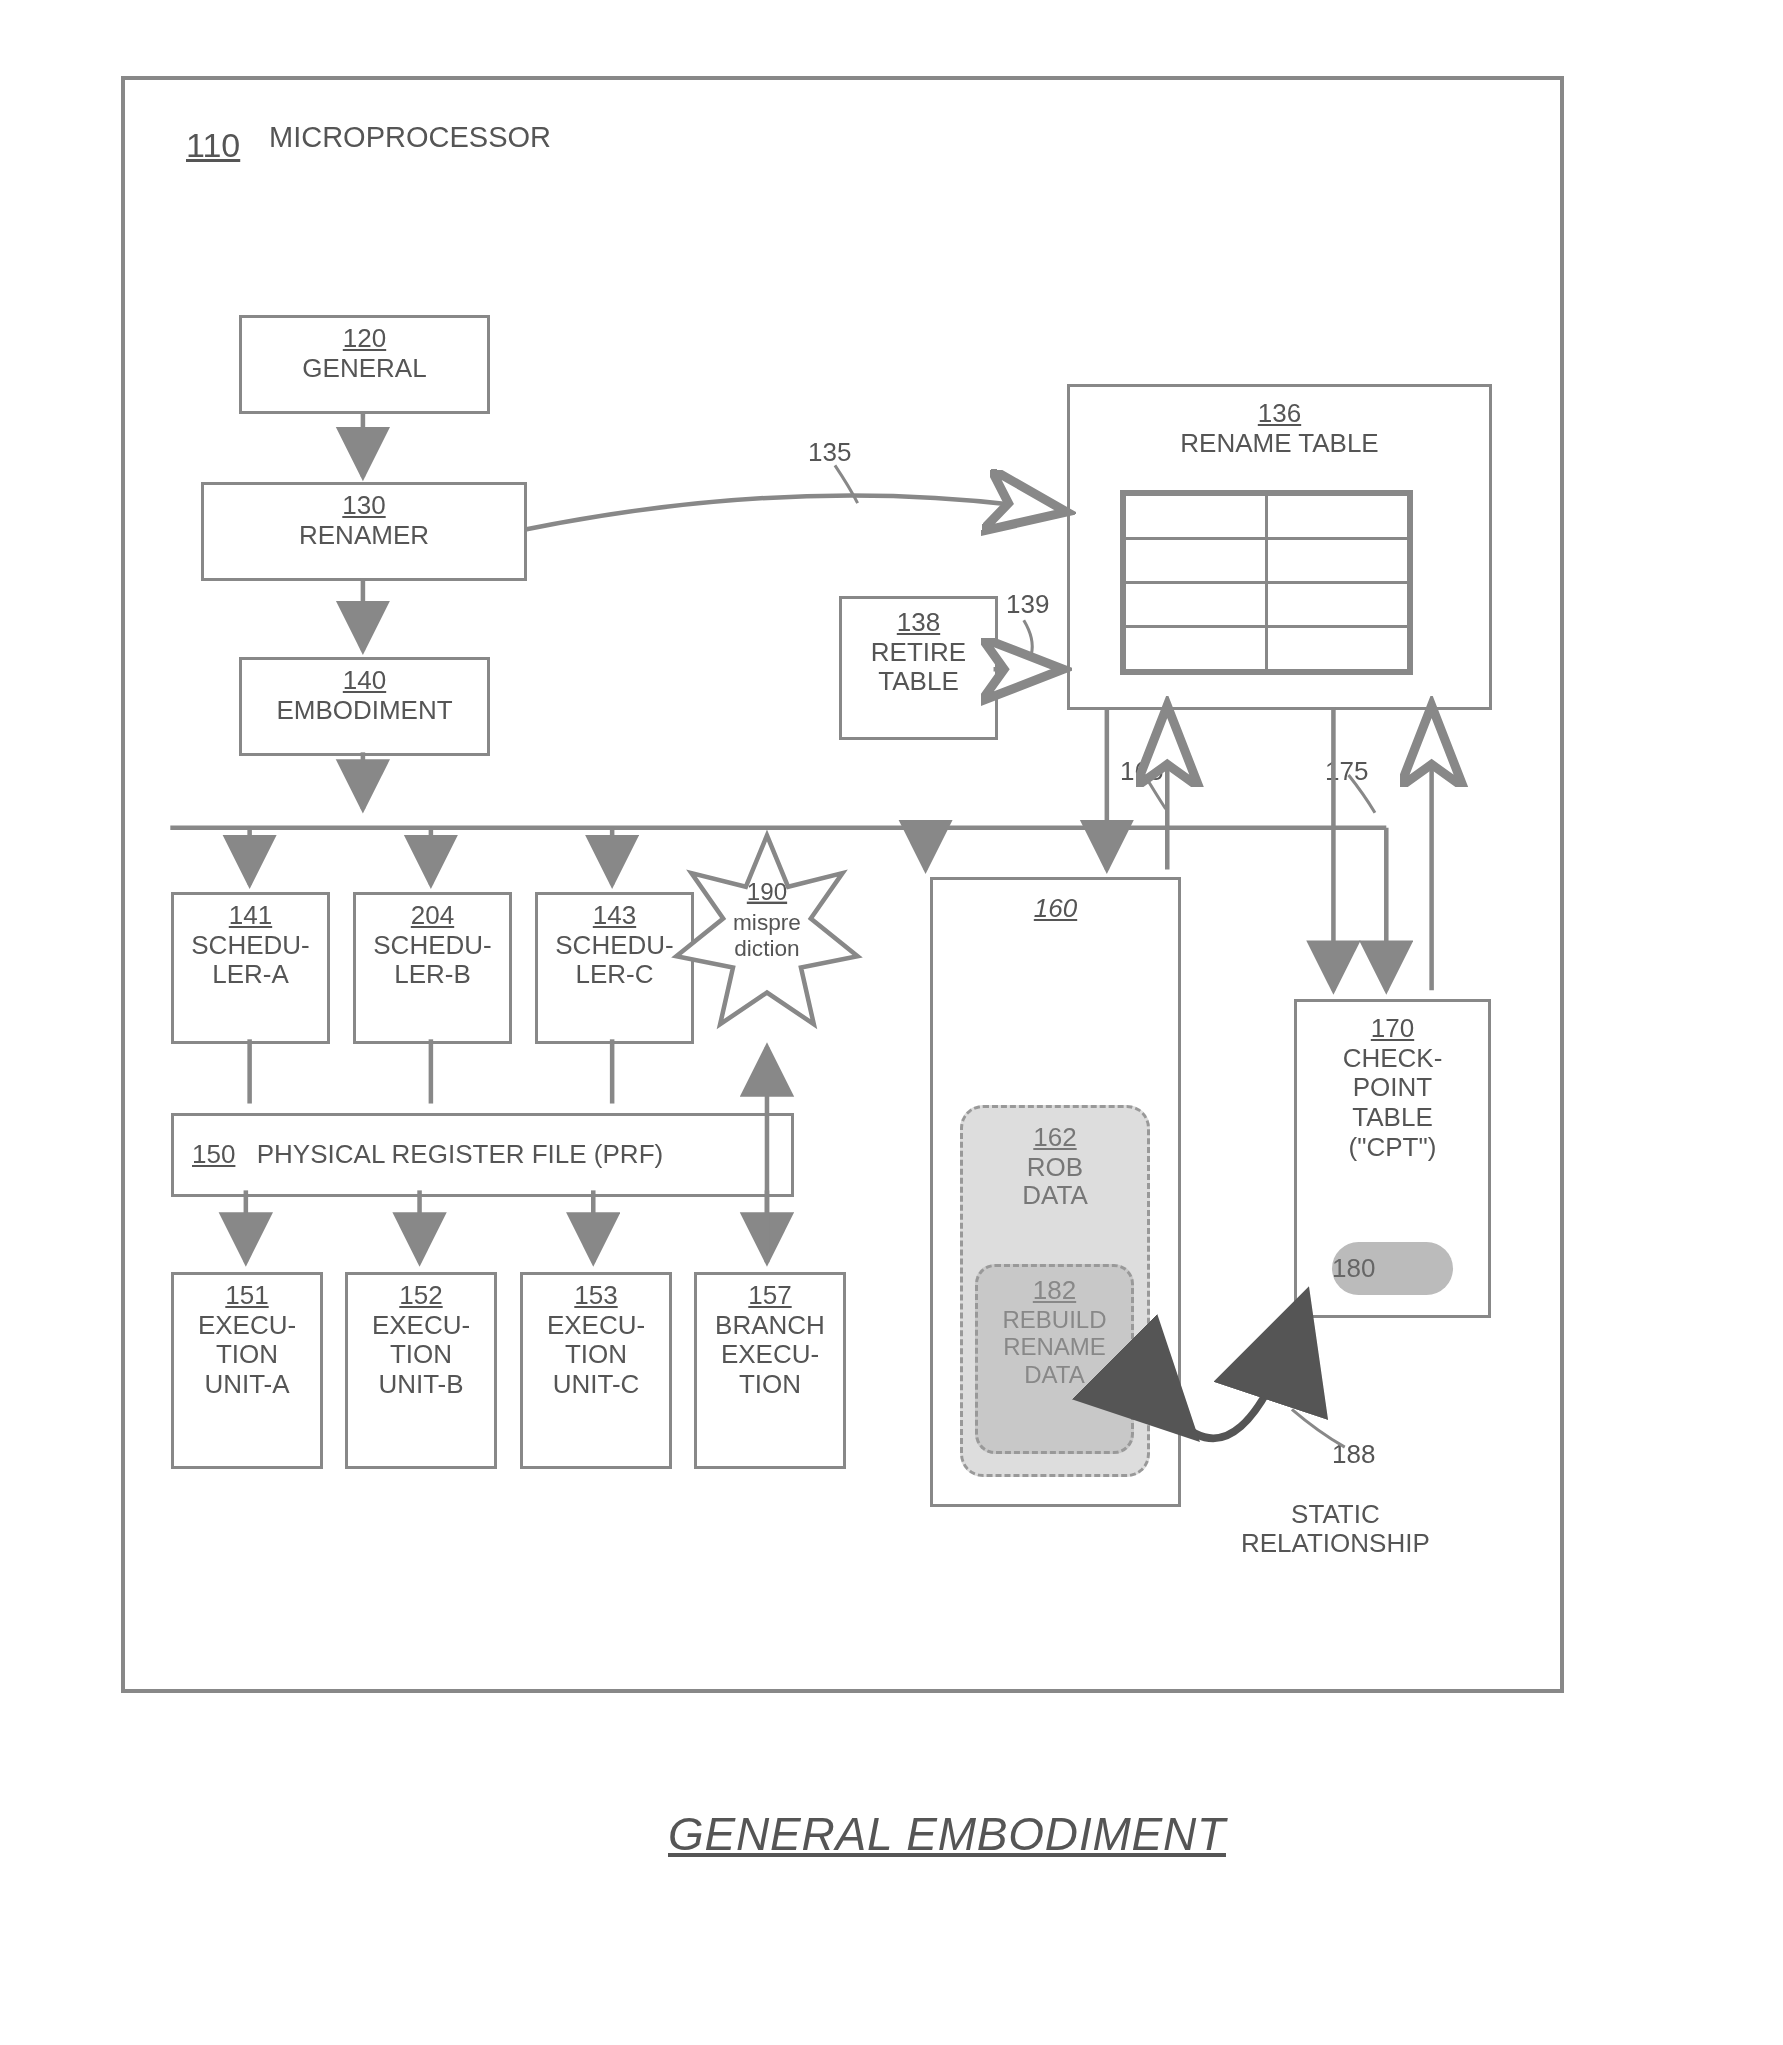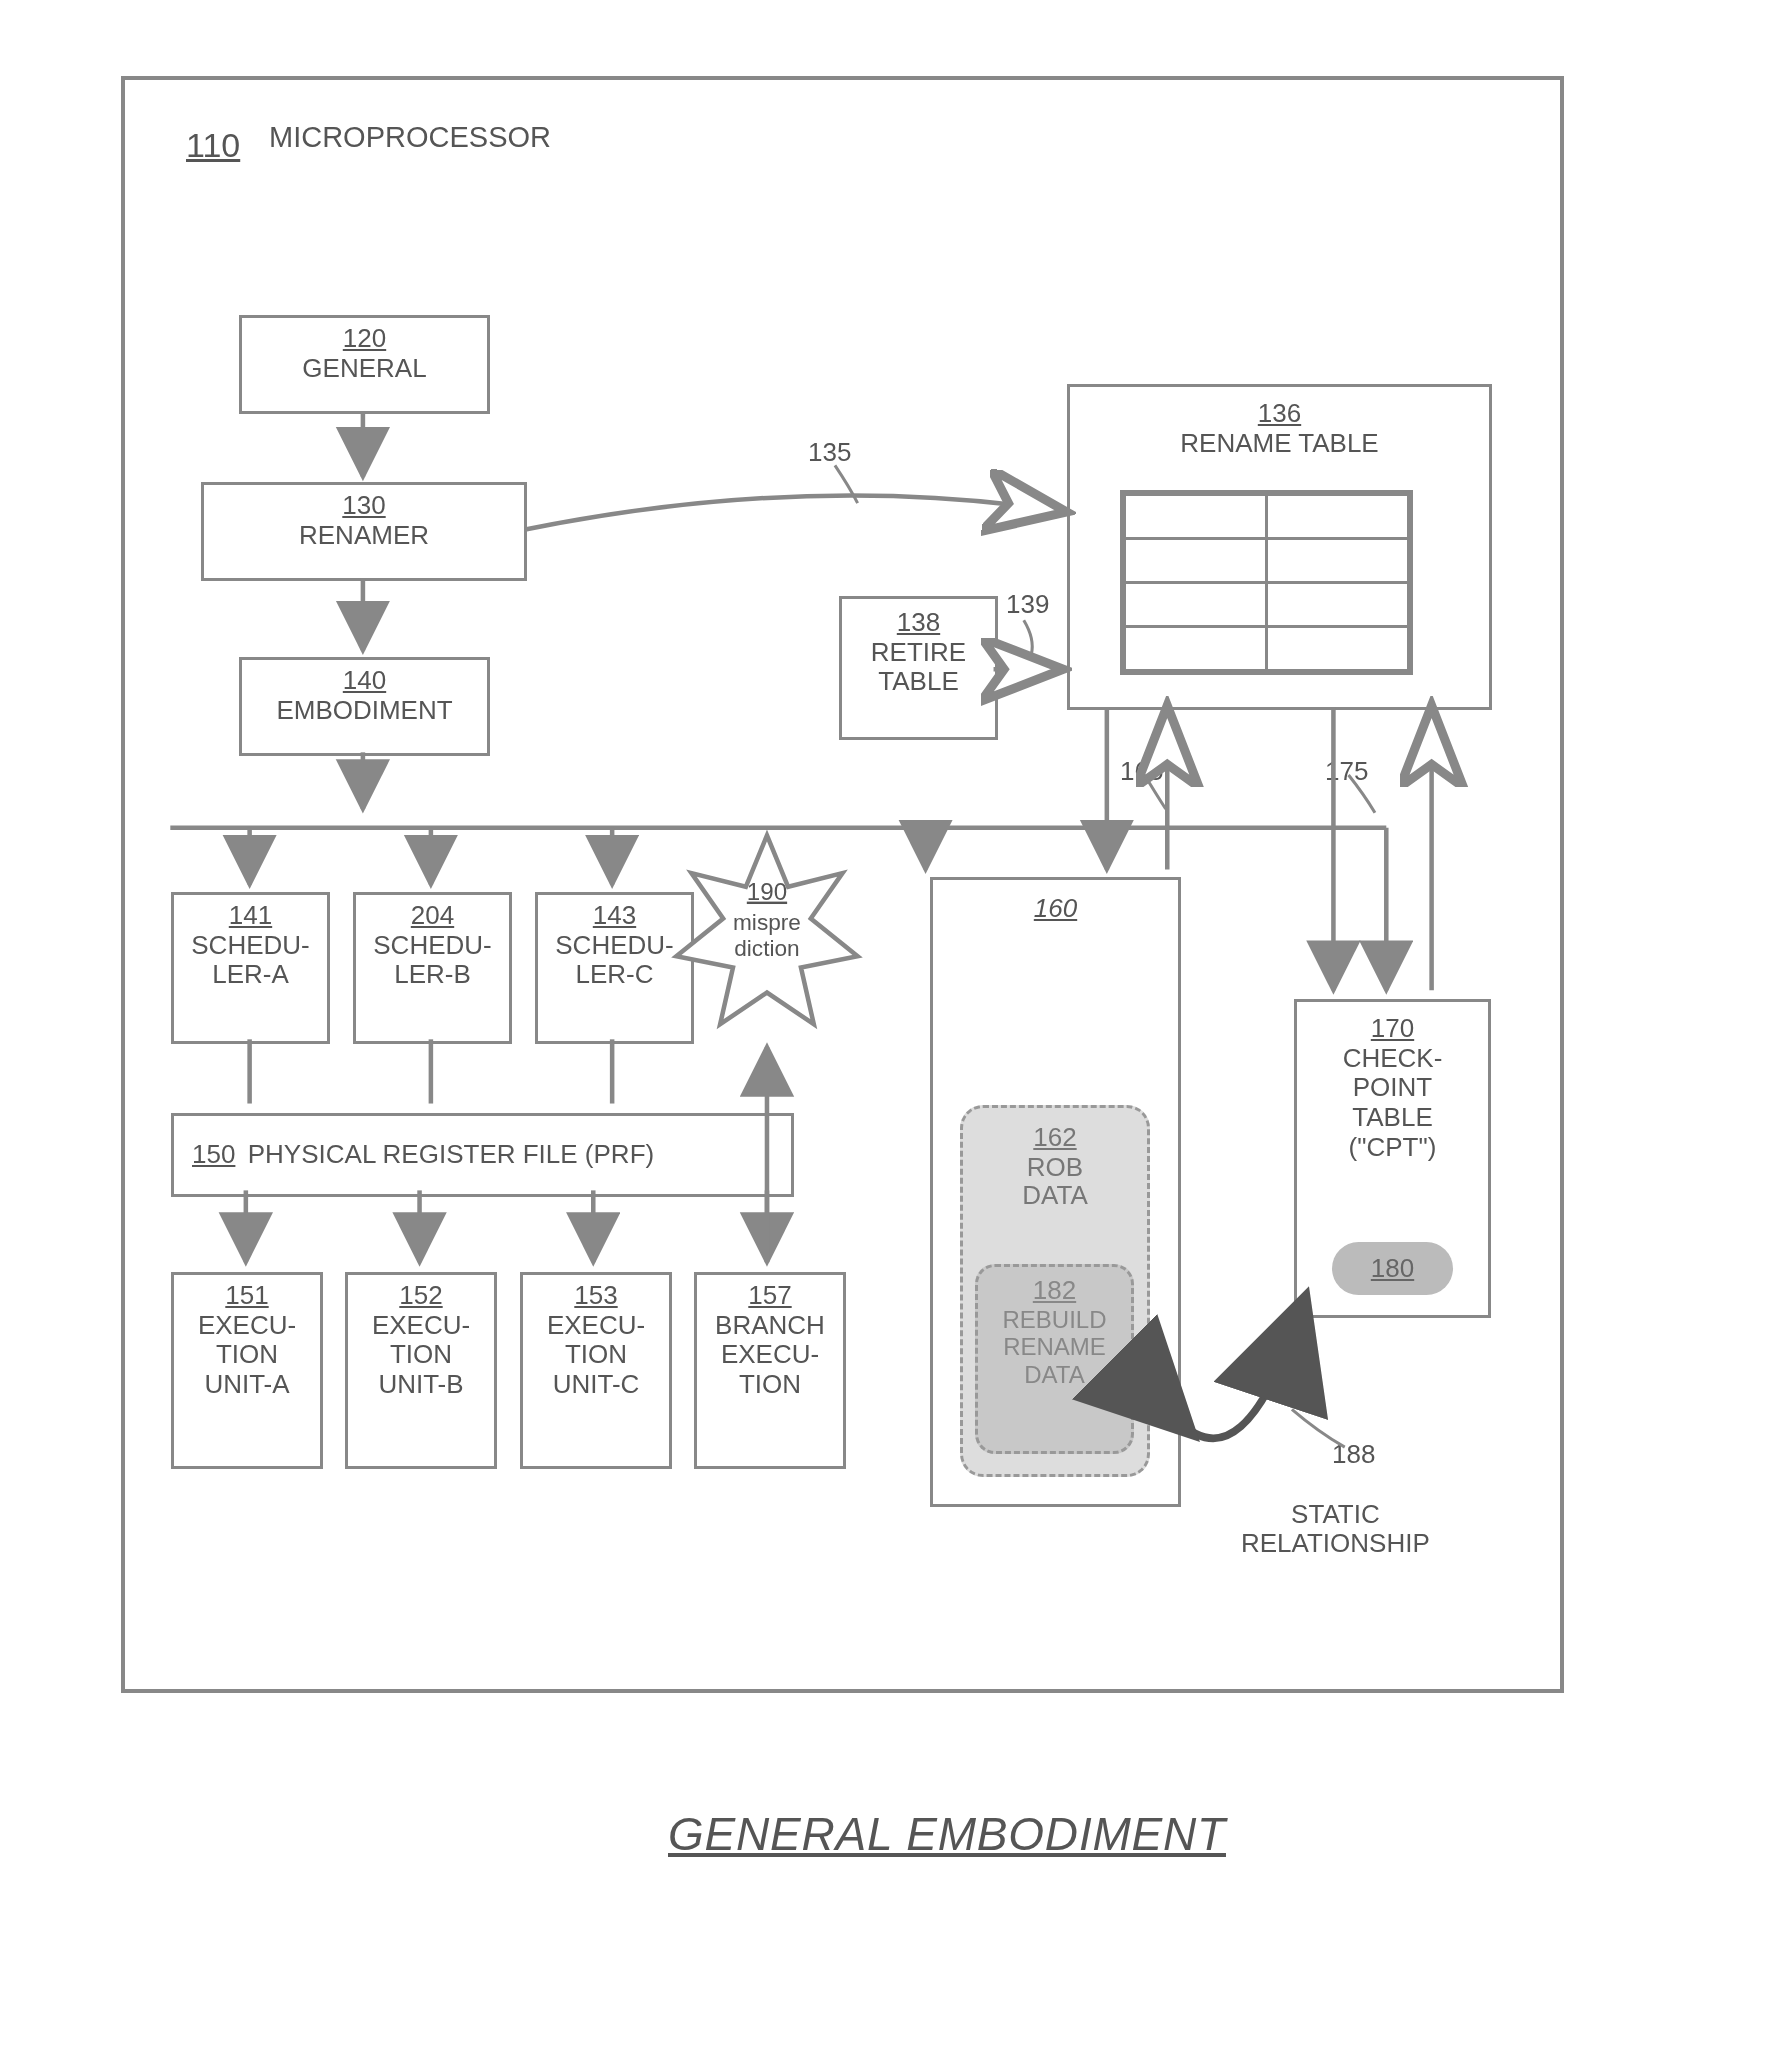--- a/index.html
+++ b/index.html
@@ -91,24 +91,23 @@
   }
   .shaded-dashed .label {
     font-size: 26px;
     display: block;
     line-height: 1.1;
   }
   .shaded-pill {
     position: absolute;
     background: #bbb;
     border-radius: 30px;
-    text-align: center;
+    text-align: left;
     color: #666;
     font-size: 26px;
-    text-decoration: underline;
     line-height: 53px;
   }
   svg.wires {
     position: absolute;
     left: 0; top: 0;
     width: 100%;
     height: 100%;
     pointer-events: none;
   }
 </style>
@@ -180,21 +179,21 @@
 LER-B</span>
     </div>
     <div class="box" style="left:410px; top:812px; width:159px; height:152px;">
       <span class="refnum">143</span>
       <span class="label" style="white-space:pre;">SCHEDU-
 LER-C</span>
     </div>
 
     <div class="box" style="left:46px; top:1033px; width:623px; height:84px; text-align:left; padding-left:18px;">
       <span style="text-decoration:underline; font-size:26px; color:#555; vertical-align:middle; display:inline-block; margin-top:23px;">150</span>
-      <span style="font-size:26px; color:#555; vertical-align:middle; display:inline-block; margin-top:23px; margin-left:9px;">PHYSICAL REGISTER FILE (PRF)</span>
+      <span style="font-size:26px; color:#555; vertical-align:middle; display:inline-block; margin-top:23px; margin-left:18px;">PHYSICAL REGISTER FILE (PRF)</span>
     </div>
 
     <div class="box" style="left:46px;  top:1192px; width:152px; height:197px;">
       <span class="refnum">151</span>
       <span class="label" style="white-space:pre;">EXECU-
 TION
 UNIT-A</span>
     </div>
     <div class="box" style="left:220px; top:1192px; width:152px; height:197px;">
       <span class="refnum">152</span>

